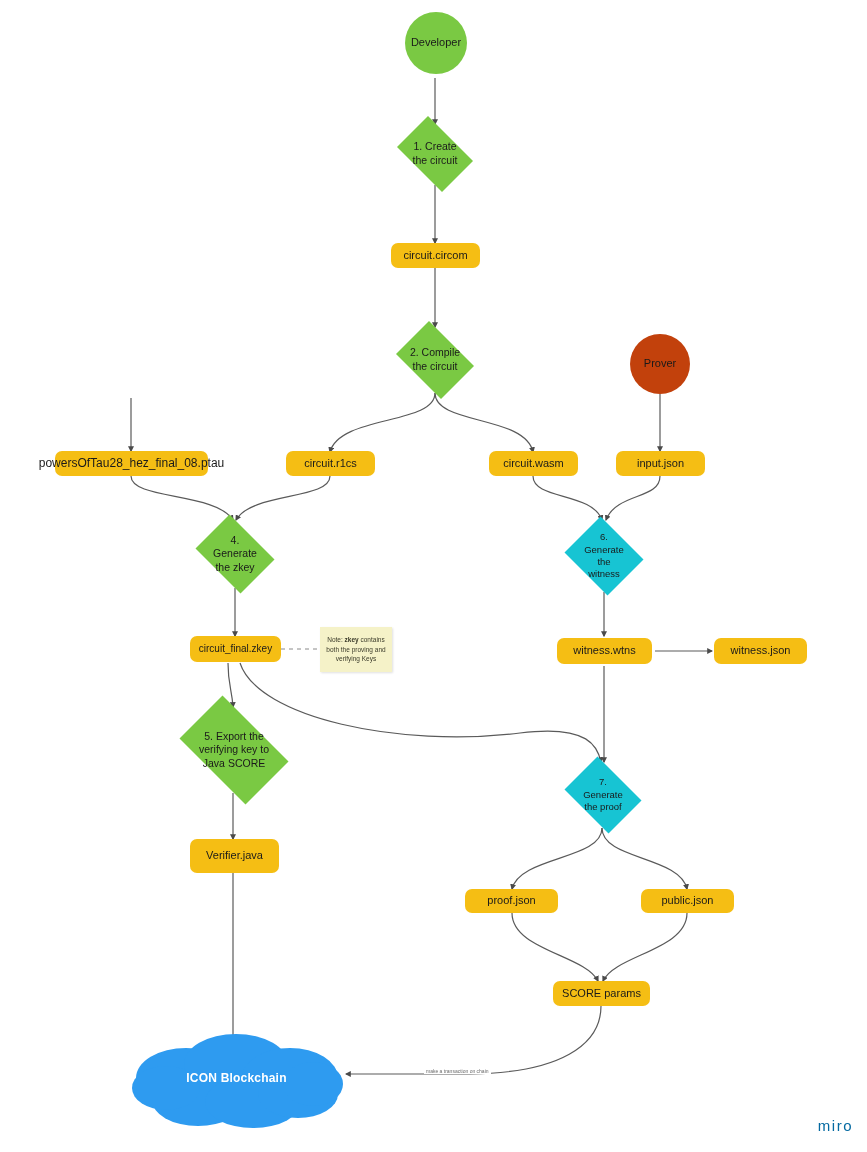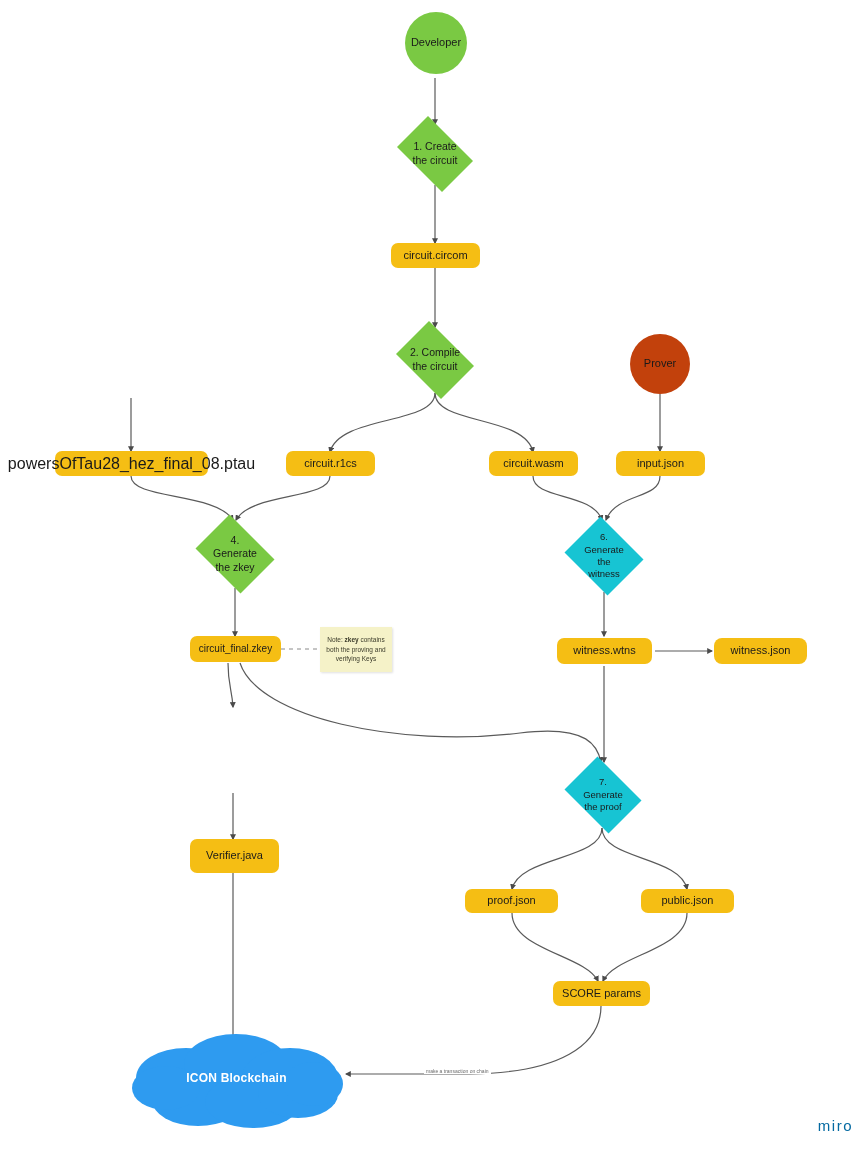--- a/index.html
+++ b/index.html
@@ -225,21 +225,21 @@
     <div class="diamond-label">
       <div>
         <div>2. Compile</div>
         <div>the circuit</div>
       </div>
     </div>
   </div>
 
 
   <div class="node rect" style="left:55px; top:451px; width:153px; height:25px;">
-    <span style="font-size:16px;">powersOfTau28_hez_final_08.ptau</span>
+    <span style="font-size:12px;">powersOfTau28_hez_final_08.ptau</span>
   </div>
 
   <div class="node rect" style="left:286px; top:451px; width:89px; height:25px;">
     <span>circuit.r1cs</span>
   </div>
 
   <div class="node rect" style="left:489px; top:451px; width:89px; height:25px;">
     <span>circuit.wasm</span>
   </div>
 
@@ -277,24 +277,34 @@
   <div class="note" style="position:absolute; left:320px; top:627px; width:72px; height:45px;">
     <div>
       <span>Note: </span><b>zkey</b><span> contains both the proving and verifying Keys</span>
     </div>
   </div>
 
   <div class="node rect" style="left:557px; top:638px; width:95px; height:26px;">
     <span>witness.wtns</span>
   </div>
 
-  <div class="node rect" style="left:714px; top:638px; width:93px; height:26px;border-radius:8px;">
+  <div class="node rect" style="left:714px; top:638px; width:93px; height:26px;">
     <span>witness.json</span>
   </div>
 
+  <div class="diamond-wrap" style="left:168px; top:707px; width:132px; height:86px;">
+    <div class="diamond-shape" style="background:#7AC943;"></div>
+    <div class="diamond-label" style="padding:0 18px;">
+      <div>
+        <div>5. Export the</div>
+        <div>verifying key to</div>
+        <div>Java SCORE</div>
+      </div>
+    </div>
+  </div>
 
   <div class="diamond-wrap" style="left:559px; top:762px; width:88px; height:66px;">
     <div class="diamond-shape" style="background:#17C4D3;"></div>
     <div class="diamond-label" style="font-size:9.5px;">
       <div>
         <div>7.</div>
         <div>Generate</div>
         <div>the proof</div>
       </div>
     </div>

